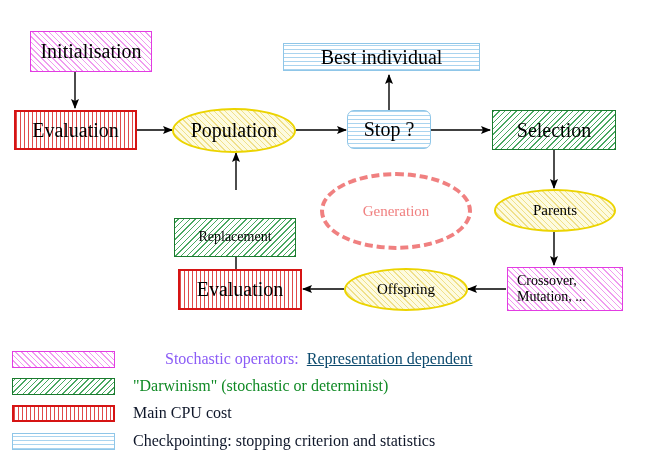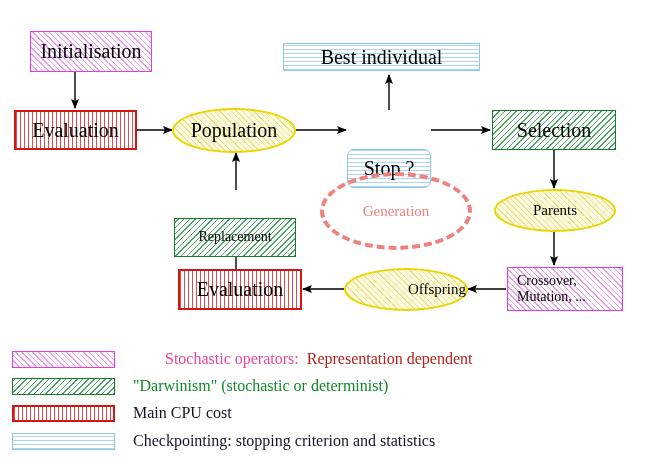--- a/index.html
+++ b/index.html
@@ -45,43 +45,43 @@
   }
   
   .fill-yellow{
     border:2px solid #ecd400;
     background-color:#fdfbe0;
     background-image:repeating-linear-gradient(45deg,
         #f0e08a 0px,#f0e08a 1px,rgba(255,255,255,0) 1px,rgba(255,255,255,0) 4px);
   }
 
   .ellipse{border-radius:50%;}
-  .rounded{border-radius:7px;margin-top:39px;}
+  .rounded{border-radius:7px;}
 
   .t-big{font-size:20px;}
   .t-mid{font-size:15px;}
   .t-small{font-size:14px;}
   .t-two{font-size:14px;line-height:1.15;}
 
   
   #generation{
     position:absolute;box-sizing:border-box;border-radius:50%;
     border:4px dashed #f08080;background:transparent;
     display:flex;align-items:center;justify-content:center;
     color:#f08080;font-size:15px;
   }
 
   
   #legend{position:absolute;left:0;top:338px;width:670px;height:127px;}
   .leg-row{position:absolute;left:0;width:670px;height:26px;
            display:flex;align-items:center;}
   .swatch{width:103px;height:17px;margin-left:12px;box-sizing:border-box;flex:0 0 auto;}
   .leg-txt{margin-left:18px;font-size:16px;white-space:pre;}
-  .c-magenta{color:#ec4899;}
-  .c-gold{color:#b91c1c;}
+  .c-magenta{color:#8b5cf6;}
+  .c-gold{color:#0c4a6e;text-decoration:underline;}
   .c-green{color:#108a25;}
   .c-red{color:#0f172a;}
   .c-blue{color:#0f172a;}
 </style>
 </head>
 <body>
 
 <div id="stage">
 
   <svg id="edges" viewBox="0 0 670 465">
@@ -147,21 +147,21 @@
   </div>
 
   <div class="node ellipse fill-yellow t-mid" style="left:494px;top:189px;width:122px;height:43px;">
     <span>Parents</span>
   </div>
 
   <div class="node fill-red t-big" style="left:178px;top:269px;width:124px;height:41px;">
     <span>Evaluation</span>
   </div>
 
-  <div class="node ellipse fill-yellow t-mid" style="left:344px;top:268px;width:124px;height:43px;justify-content:flex-end;">
+  <div class="node ellipse fill-yellow t-mid" style="left:344px;top:268px;width:124px;height:43px;">
     <span>Offspring</span>
   </div>
 
   <div class="node fill-magenta t-two" style="left:507px;top:267px;width:116px;height:44px;
               flex-direction:column;align-items:flex-start;
               justify-content:center;padding-left:9px;">
     <span>Crossover,</span>
     <span>Mutation, ...</span>
   </div>
 

